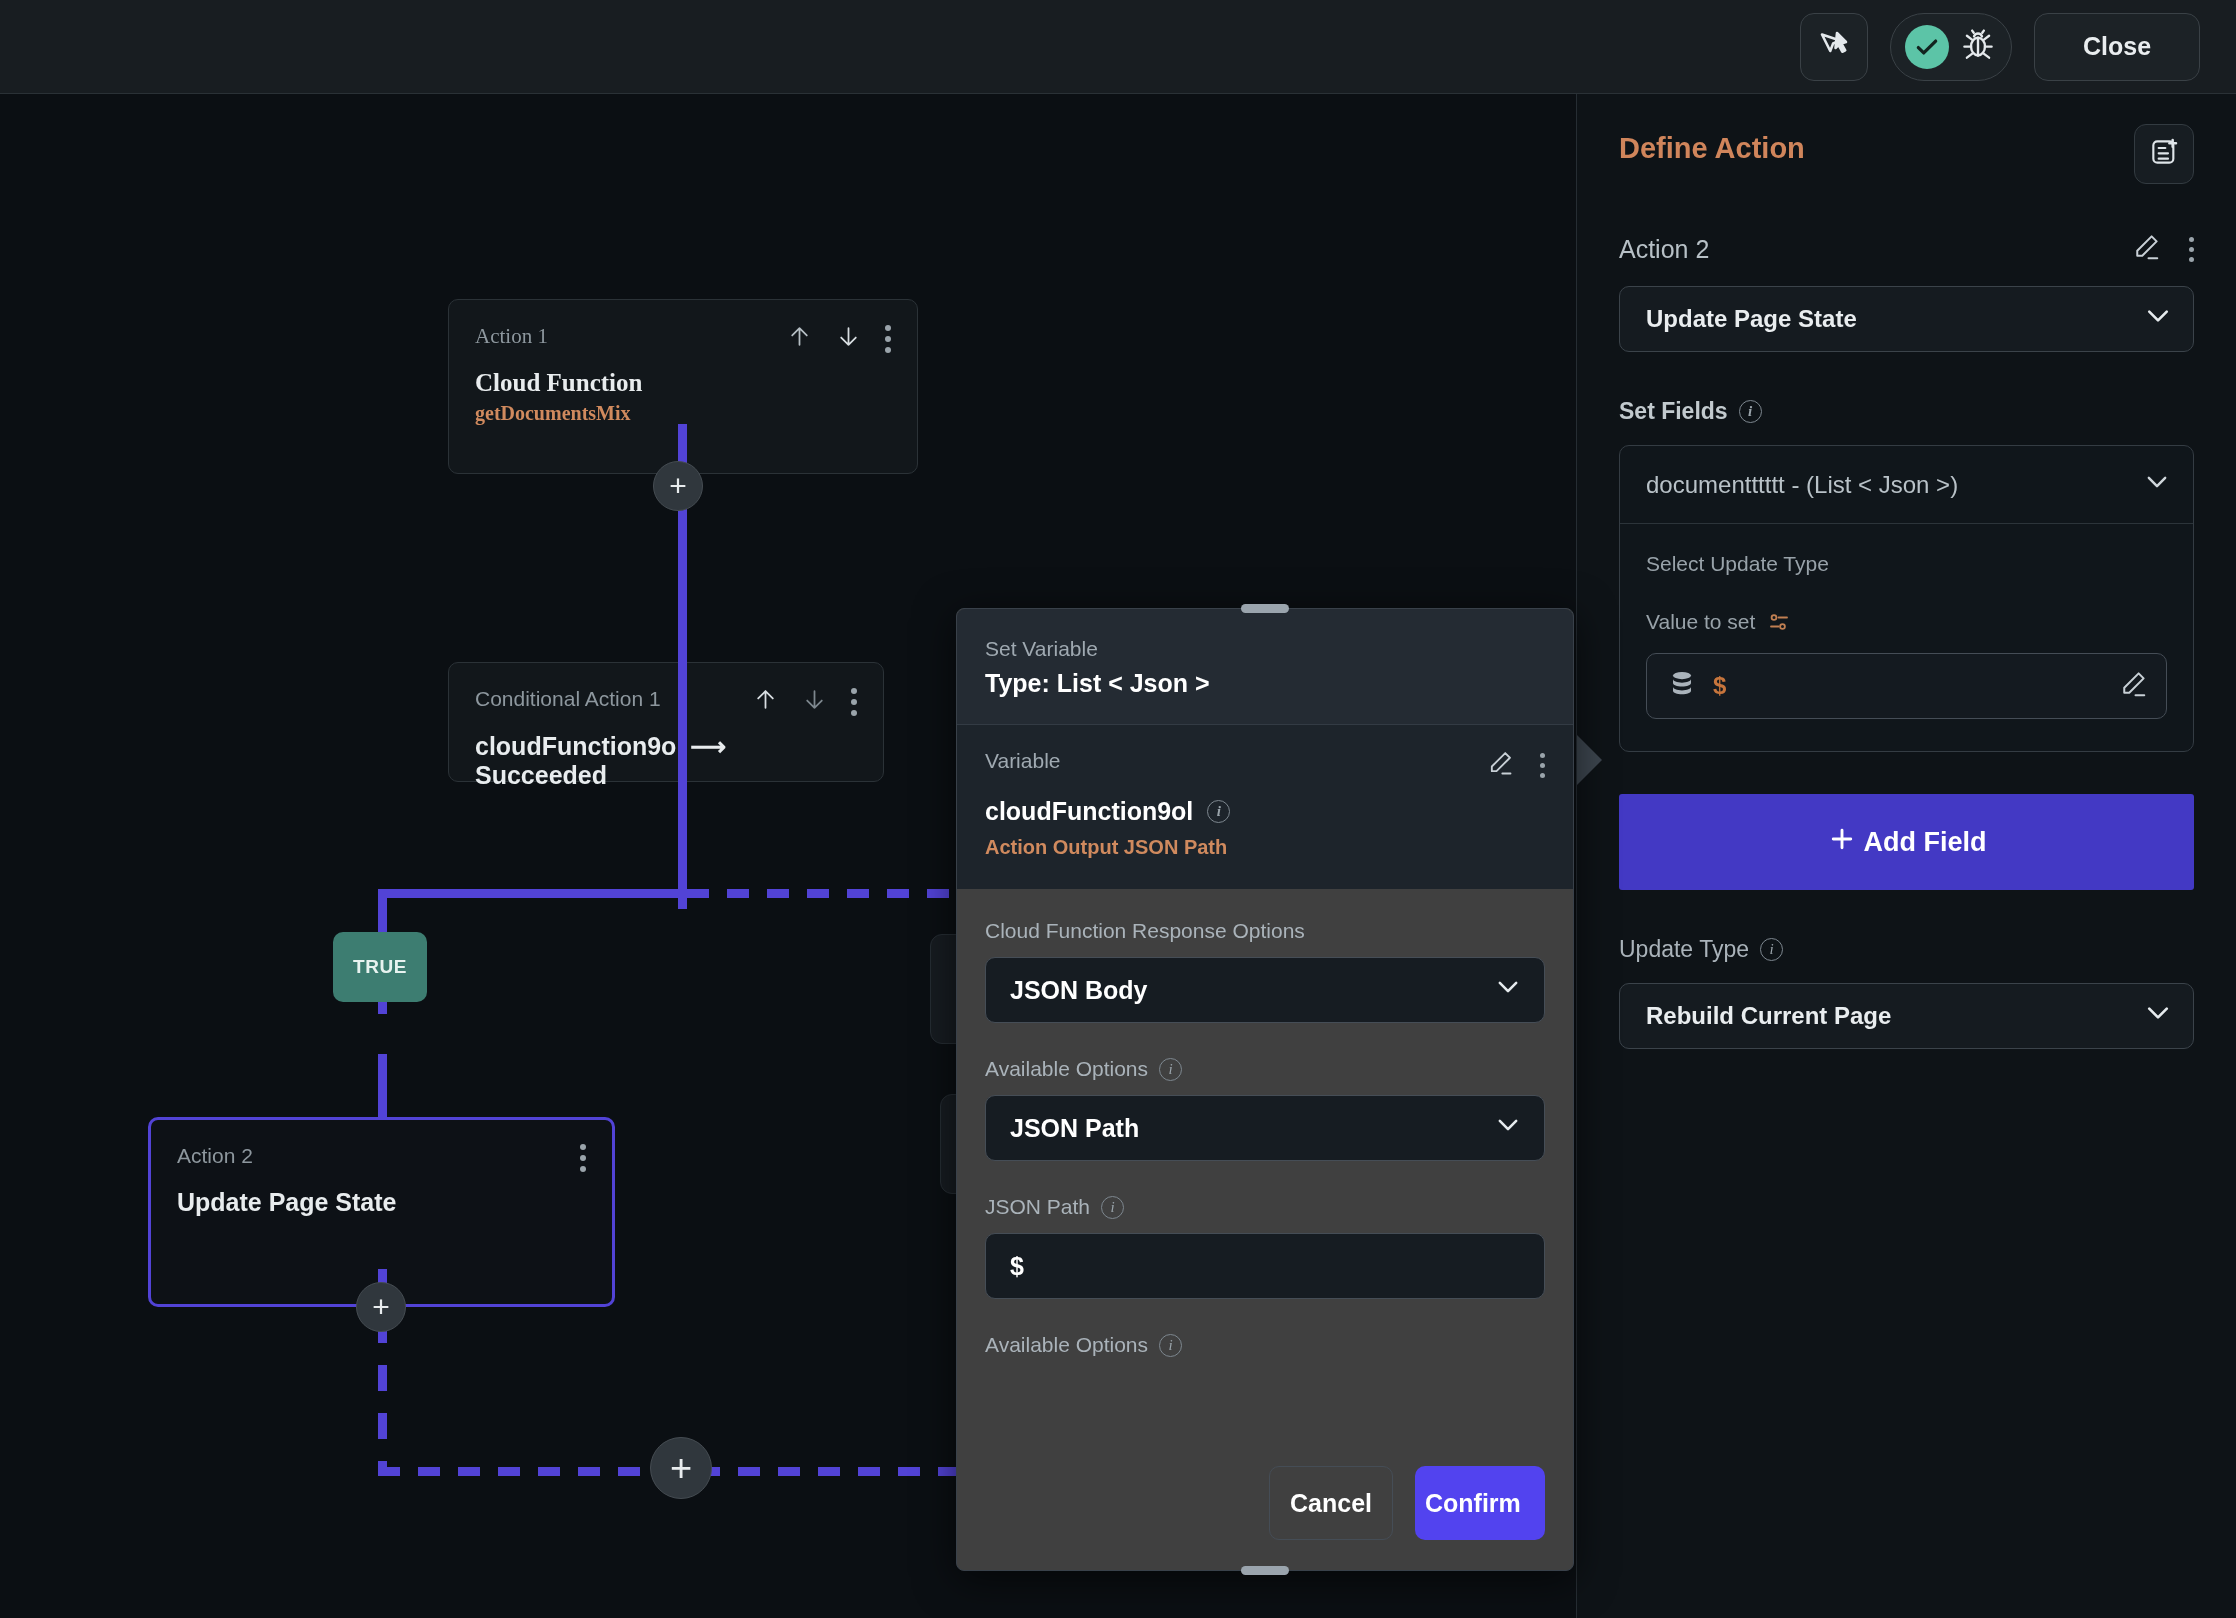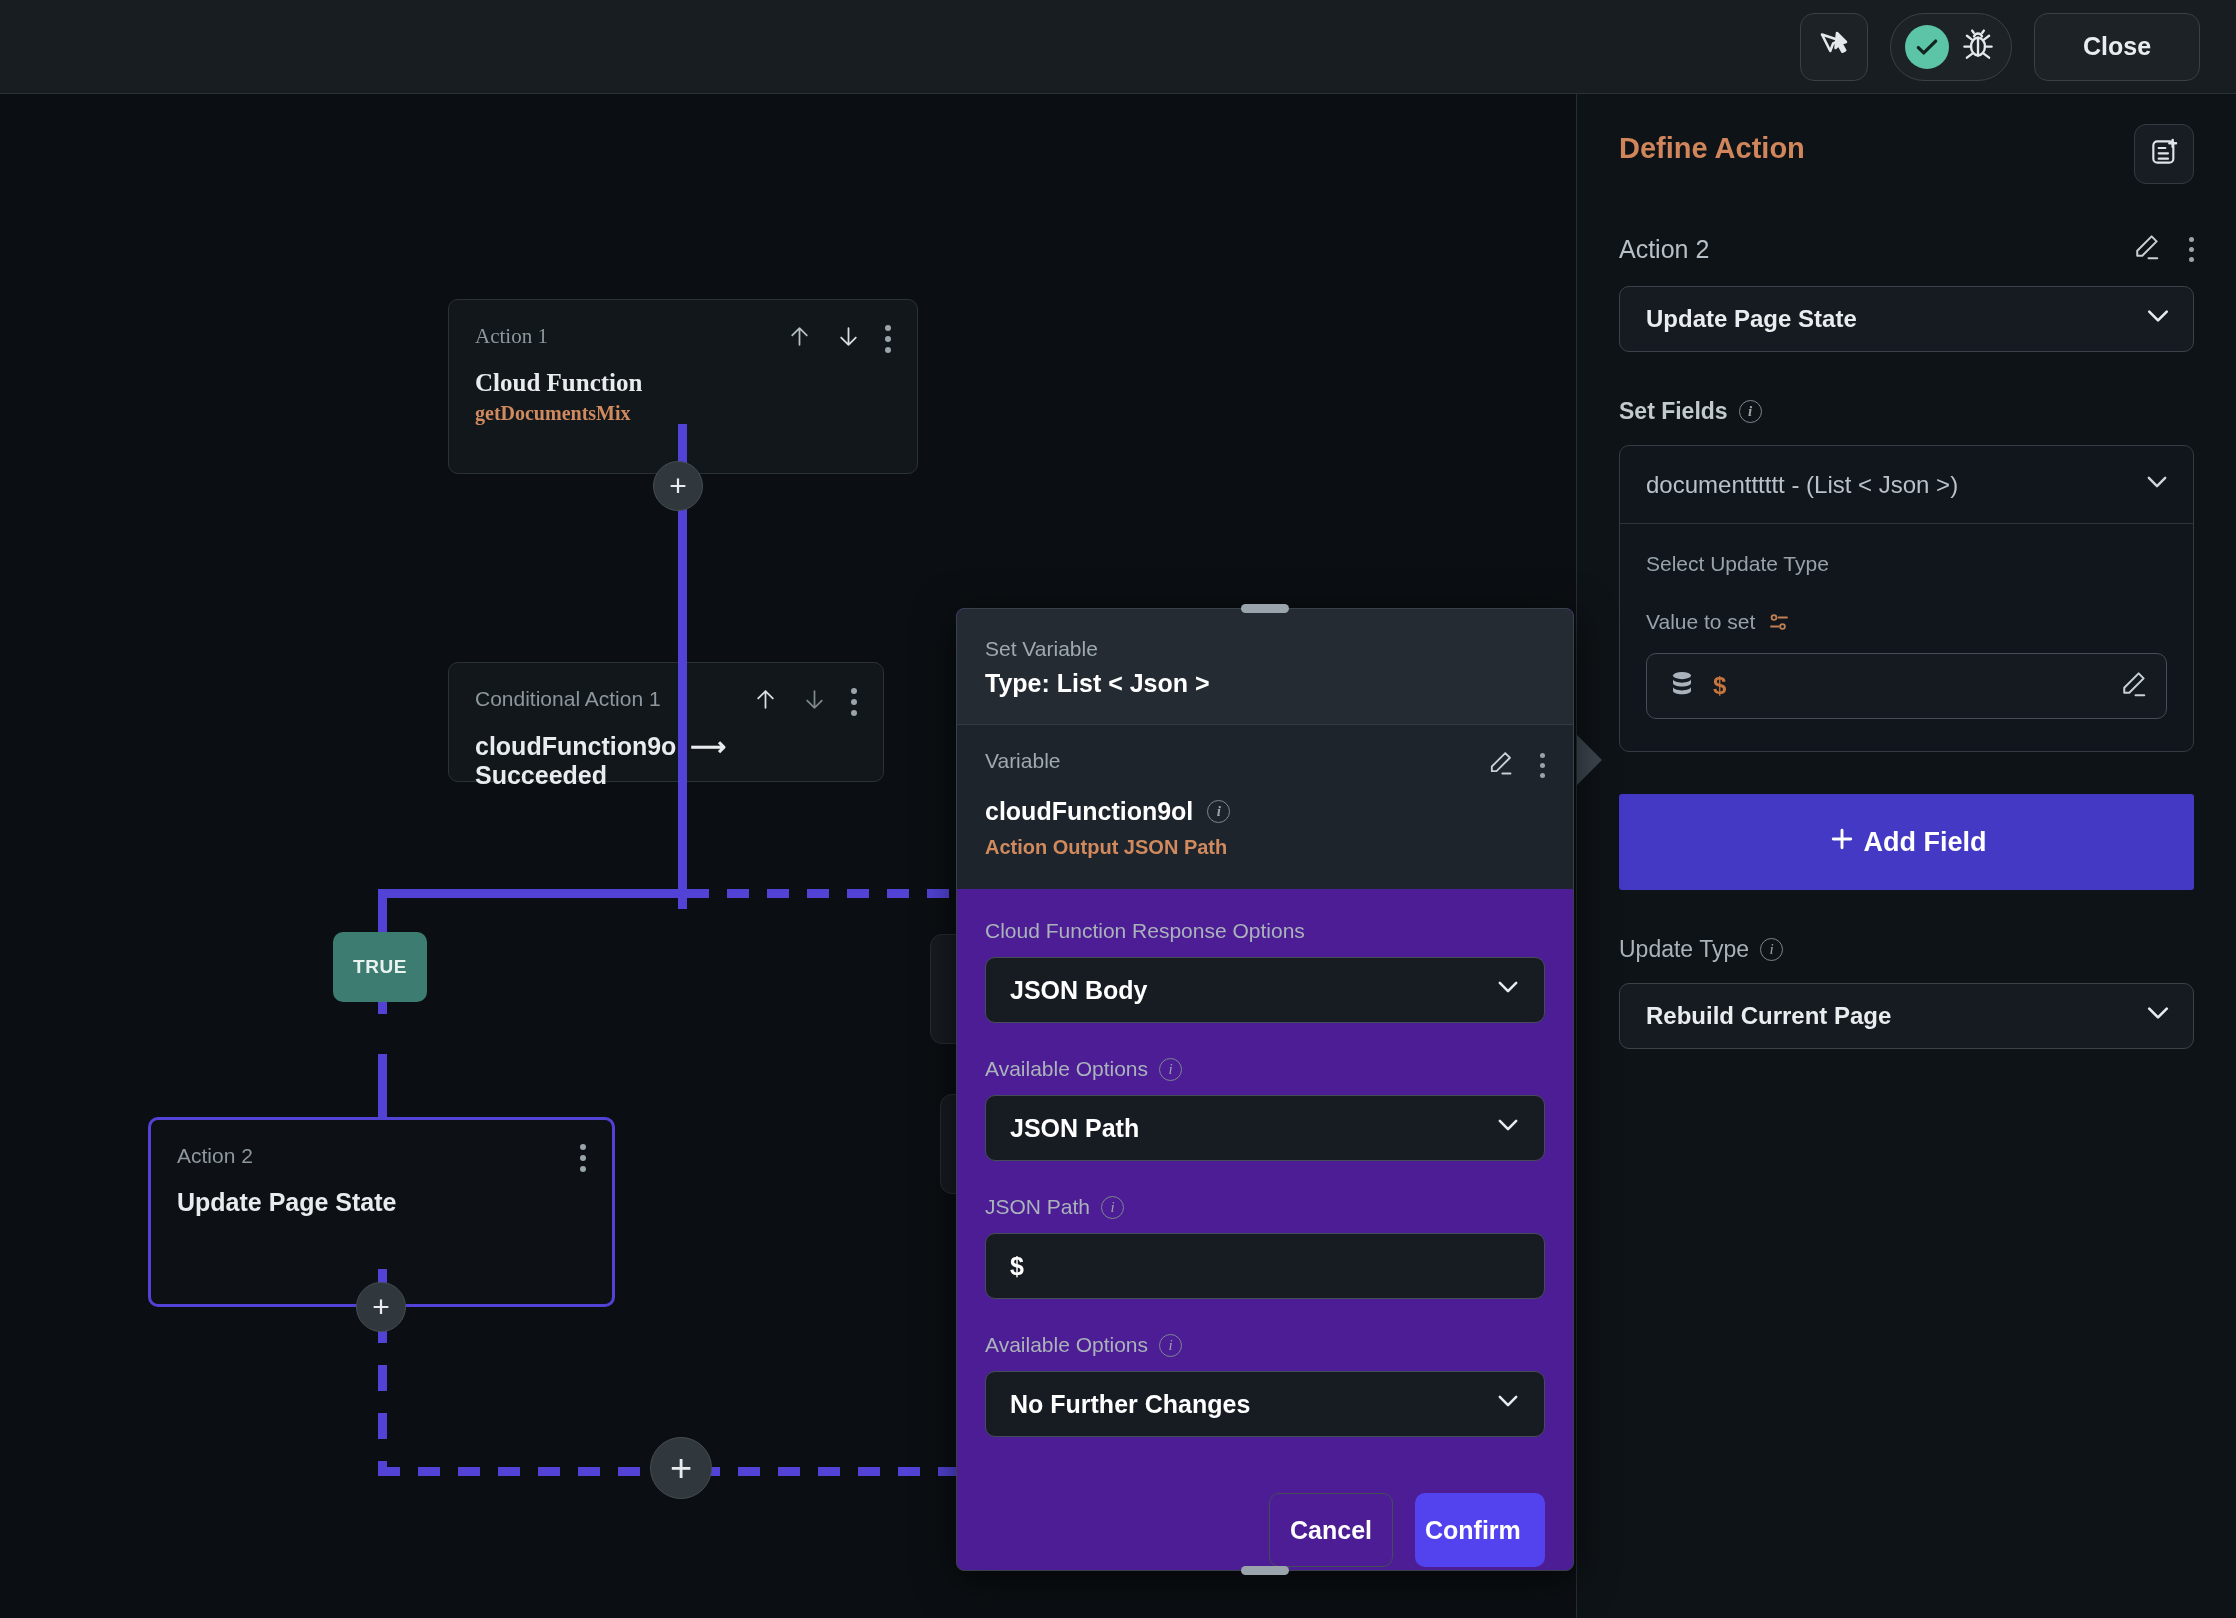--- a/index.html
+++ b/index.html
@@ -92,21 +92,21 @@
   }
   .ghost-node {
     position: absolute; background: #171c21; border: 1px solid #262d33;
     border-radius: 12px; z-index: 2;
   }
 
   
   #dialog {
     position: absolute; left: 956px; top: 608px;
     width: 618px; height: 963px;
-    background: #4c1d95;
+    background: #404040;
     border: 1px solid #39414a;
     border-radius: 8px; z-index: 20;
     box-shadow: 0 8px 40px rgba(0,0,0,.6);
     display: flex; flex-direction: column;
   }
   .drag-handle {
     position: absolute; left: 50%; transform: translateX(-50%);
     width: 48px; height: 9px; border-radius: 5px; background: #9aa4ad;
   }
   .dlg-head { background: #242b33; padding: 28px 28px 26px 28px; border-radius: 8px 8px 0 0; }
@@ -404,26 +404,20 @@
       <div class="textinput">
         <span>$</span>
       </div>
     </div>
 
     <div class="fld">
       <div class="fld-label">
         <span>Available Options</span>
         <span class="info-i">i</span>
       </div>
-      <div class="select">
-        <span>No Further Changes</span>
-        <span><svg width="28" height="28" viewBox="0 0 24 24" fill="none" stroke="#e6ebee" stroke-width="2.2" stroke-linecap="round" stroke-linejoin="round">
-              <path d="M5 8.5l7 7 7-7"></path>
-            </svg></span>
-      </div>
     </div>
 
   </div>
 
   <div class="dlg-actions">
     <div class="btn-ghost">
       <span>Cancel</span>
     </div>
     <div class="btn-primary">
       <span>Confirm</span>

